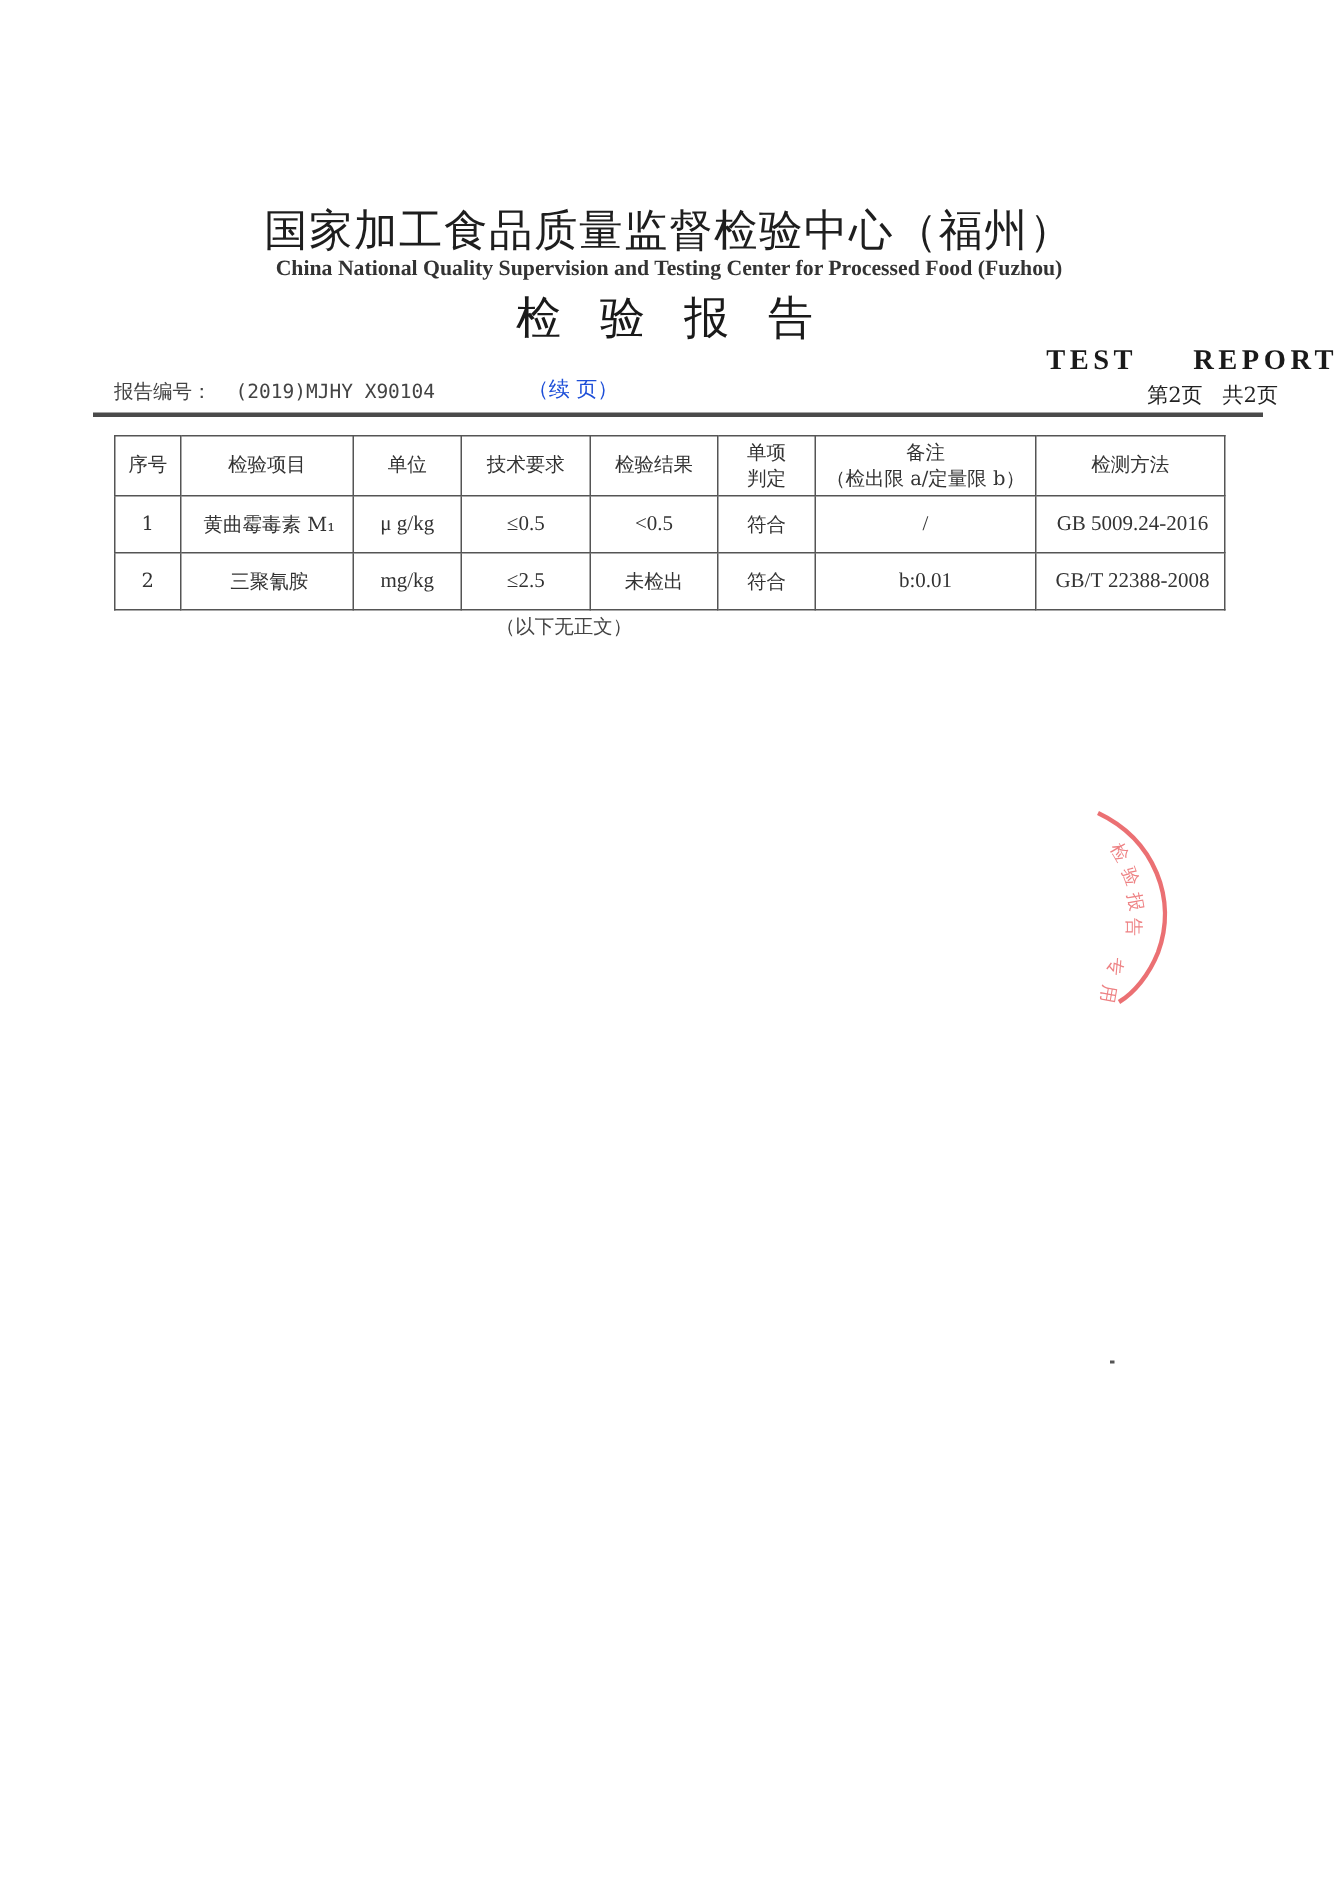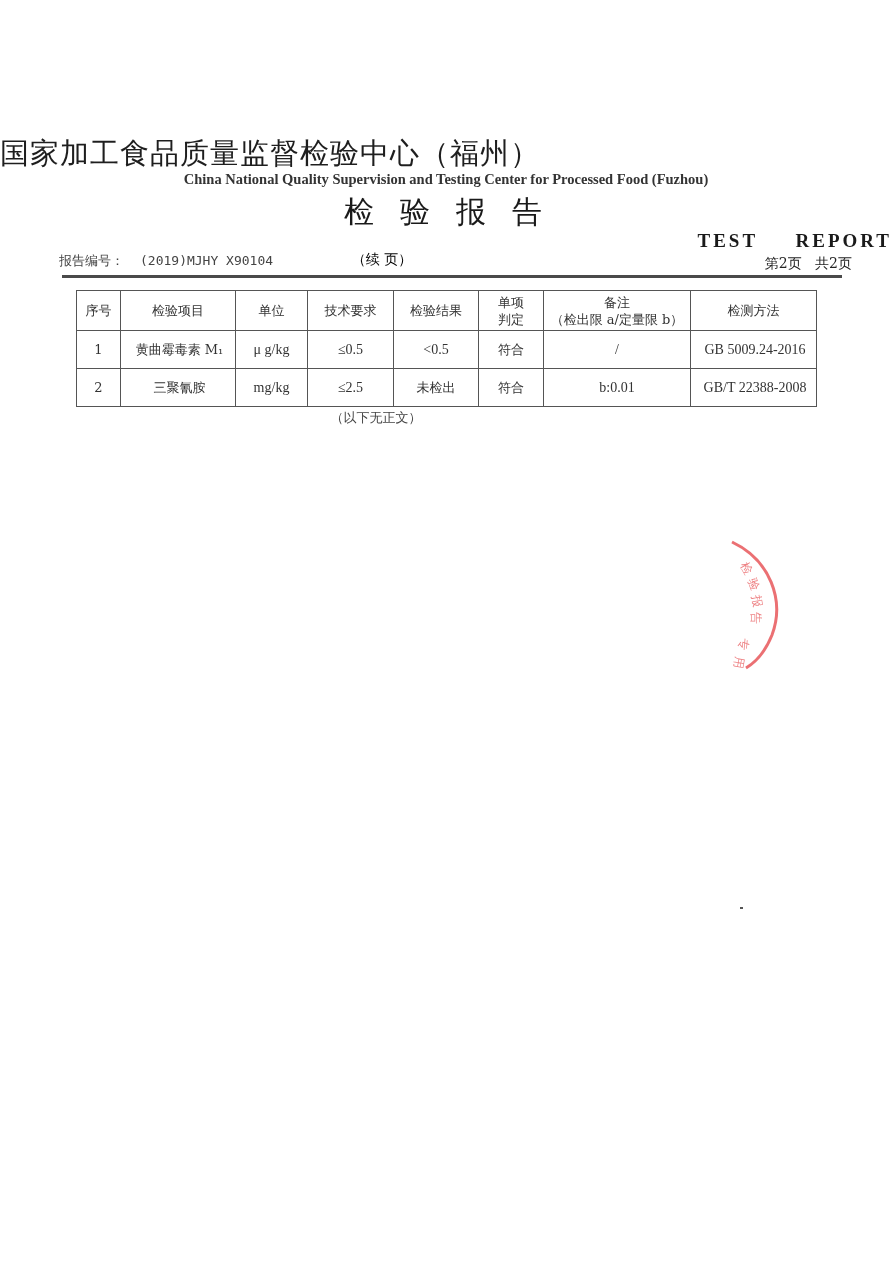--- a/index.html
+++ b/index.html
@@ -2,45 +2,45 @@
 <html><head>
   <meta charset="utf-8">
   <style>
     html, body { margin: 0; padding: 0; }
     body {
       width: 892px; height: 1261px; background: #ffffff; position: relative; overflow: hidden;
       font-family: "DejaVu Serif", "Liberation Serif", serif; color: #2a2a2a;
     }
     .abs { position: absolute; }
     .org-cn {
-      left: 0; width: 892px; top: 134px; 
+      left: 0; width: 892px; top: 134px; text-align: center;
       font-size: 29px; letter-spacing: 1px; color: #1e1e1e;
       font-family: "DejaVu Serif", serif;
     }
     .org-en {
       left: 0; width: 892px; top: 171px; text-align: center;
       font-size: 14.5px; font-weight: bold; color: #333;
       font-family: "Liberation Serif", serif;
     }
     .title-cn {
       left: 0; width: 892px; top: 192px; text-align: center;
       font-size: 30px; letter-spacing: 26px; color: #1a1a1a; font-weight: normal;
       font-family: "DejaVu Serif", serif; padding-left: 20px; box-sizing: border-box;
     }
     .title-en {
       left: 0; width: 892px; top: 230px; text-align: right;
       font-size: 19px; font-weight: bold; letter-spacing: 3px; color: #1a1a1a;
       font-family: "Liberation Serif", serif; word-spacing: 30px; padding-left: 8px; box-sizing: border-box;
     }
     .cont {
-      left: 0; width: 764px; top: 251px; text-align: center; font-size: 14px; color: #000000;
+      left: 0; width: 764px; top: 251px; text-align: center; font-size: 14px; color: #1d4ed8;
       font-family: "DejaVu Serif", serif; padding-left: 0px;
     }
     .report-no {
-      left: 59px; top: 252px; font-size: 13px; color: #444;
+      left: 76px; top: 252px; font-size: 13px; color: #444;
       font-family: "DejaVu Sans Mono", monospace;
     }
     .report-no .lbl { font-family: "DejaVu Sans", sans-serif; margin-right: 16px; }
     .page-info {
       right: 40px; top: 255px; font-size: 14px; color: #222; font-family: "DejaVu Serif", serif;
     }
     .page-info span { margin-left: 0; }
     .rule {
       left: 62px; top: 275px; width: 780px; height: 3px; background: #4a4a4a;
     }

